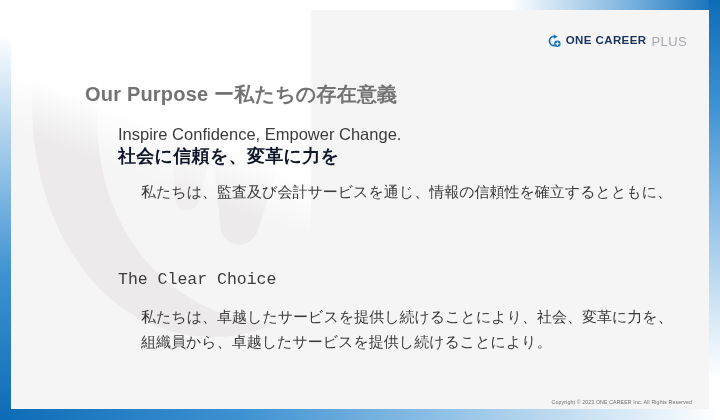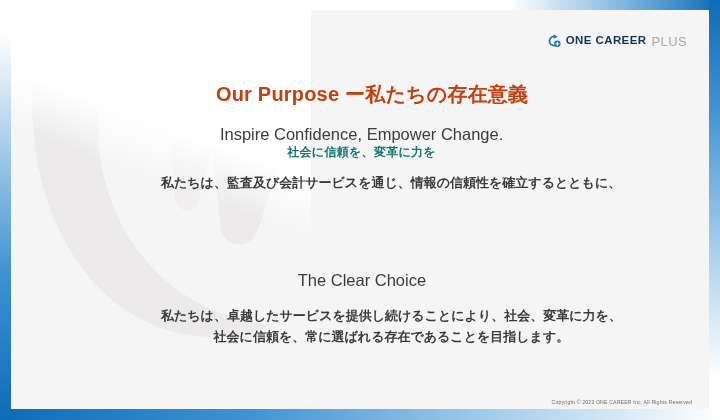--- a/index.html
+++ b/index.html
@@ -48,21 +48,20 @@
     width: 210px; height: 10px;
     background: linear-gradient(to left, #0e6cb7 0%, #7fb5e0 45%, #ffffff 100%);
   }
 
   
   .canvas {
     position: absolute;
     left: 11px; top: 10px; right: 11px; bottom: 11px;
     background: #f6f5f5;
     overflow: hidden;
-    text-align: center;
   }
 
   
   .watermark {
     position: absolute;
     left: -40px;
     top: -110px;
     width: 420px;
     height: 560px;
     pointer-events: none;
@@ -103,58 +102,56 @@
   }
 
   
   .section { position: absolute; }
   #purpose-section { left: 74px; top: 72px; }
   #vision-section  { left: 74px; top: 240px; }
 
   .section-heading {
     font-size: 20px;
     font-weight: bold;
-    color: #c2410c;
+    color: #737373;
     letter-spacing: 0.2px;
     line-height: 1.25;
     white-space: nowrap;
-    margin-left: 38px;
-  }
-
-  .tagline-block { margin-left: 17px; }
+  }
+
+  .tagline-block { margin-left: 33px; }
 
   .tagline-en {
     font-size: 16.5px;
     font-weight: 400;
     color: #3c3c3c;
     line-height: 1.35;
     white-space: nowrap;
   }
   .tagline-ja {
-    font-size: 12px;
+    font-size: 18px;
     font-weight: bold;
-    color: #0f766e;
+    color: #0f172a;
     line-height: 1.3;
     letter-spacing: 0.3px;
     white-space: nowrap;
   }
 
   .body-block { margin-left: 56px; margin-top: 11px; }
   .body-line {
-    font-size: 13px;
-    font-weight: 700;
+    font-size: 15px;
+    font-weight: 400;
     color: #3a3a3a;
     line-height: 1.62;
     white-space: nowrap;
-    margin-left: 20px;
   }
 
   
   #purpose-section .tagline-block { margin-top: 16px; }
-  #vision-section  .tagline-block { margin-top: 19px; }
+  #vision-section  .tagline-block { margin-top: 19px; font-family: Liberation Mono, monospace; }
   #vision-section  .body-block    { margin-top: 14px; }
 
   
   .copyright {
     position: absolute;
     right: 17px;
     bottom: 4px;
     font-size: 5.2px;
     color: #6d6d6d;
     letter-spacing: 0.15px;
@@ -212,20 +209,20 @@
     </div>
 
     <div class="section" id="vision-section">
 
       <div class="tagline-block">
         <div class="tagline-en">The Clear Choice</div>
       </div>
 
       <div class="body-block">
         <div class="body-line">私たちは、卓越したサービスを提供し続けることにより、社会、変革に力を、</div>
-        <div class="body-line">社会に信頼を、常に選ばれる存在であることを目指します。</div>
+        <div class="body-line">組織員から、卓越したサービスを提供し続けることにより。</div>
       </div>
     </div>
 
     <div class="copyright">Copyright © 2023 ONE CAREER Inc. All Rights Reserved</div>
 
   </div>
 </div>
 
 </body></html>

